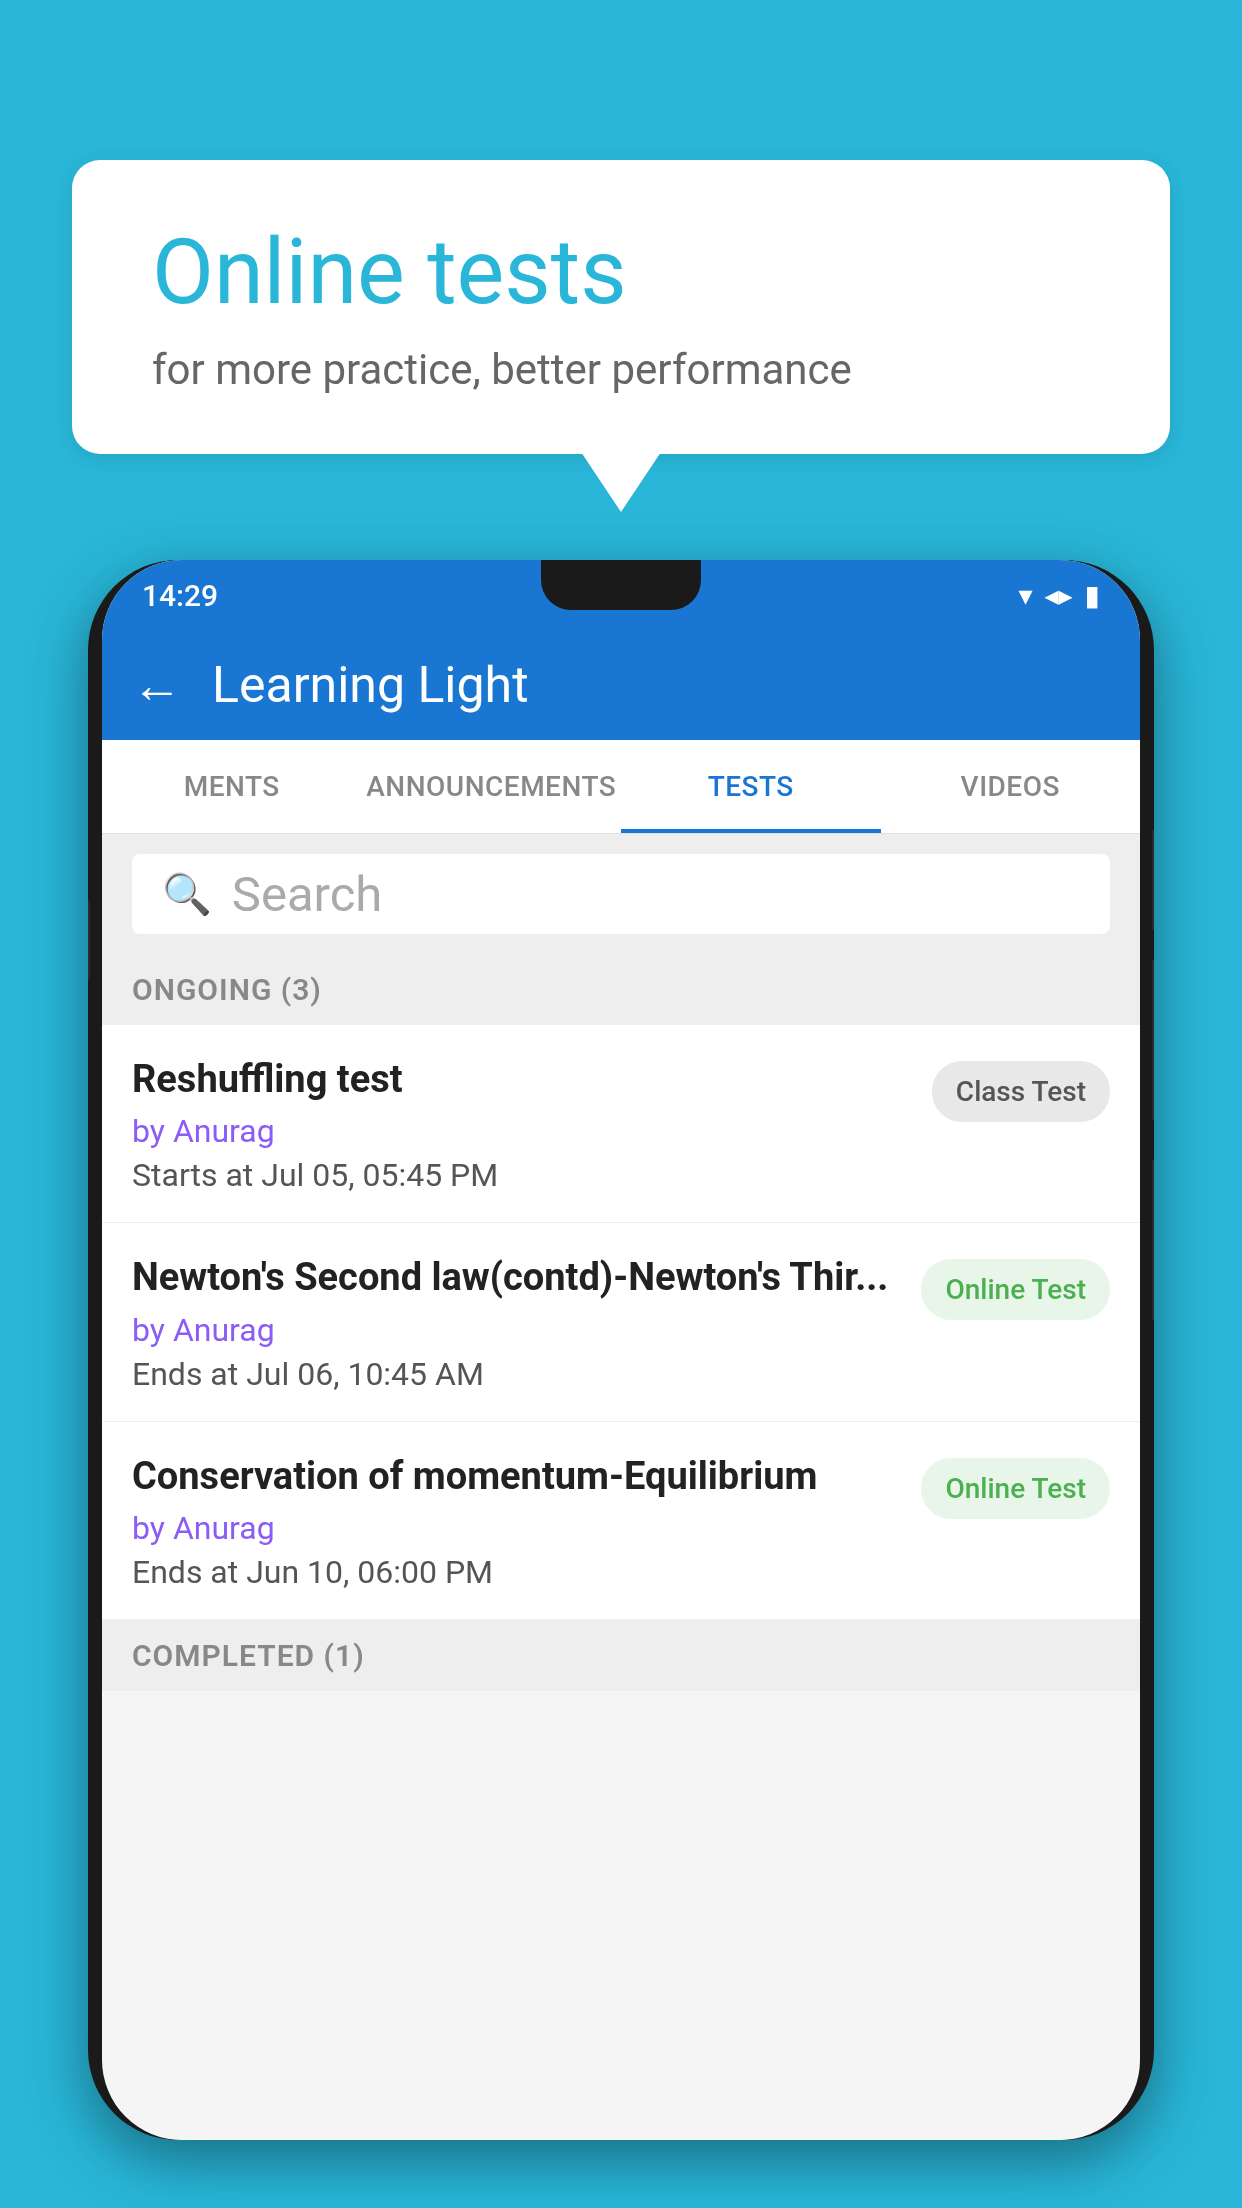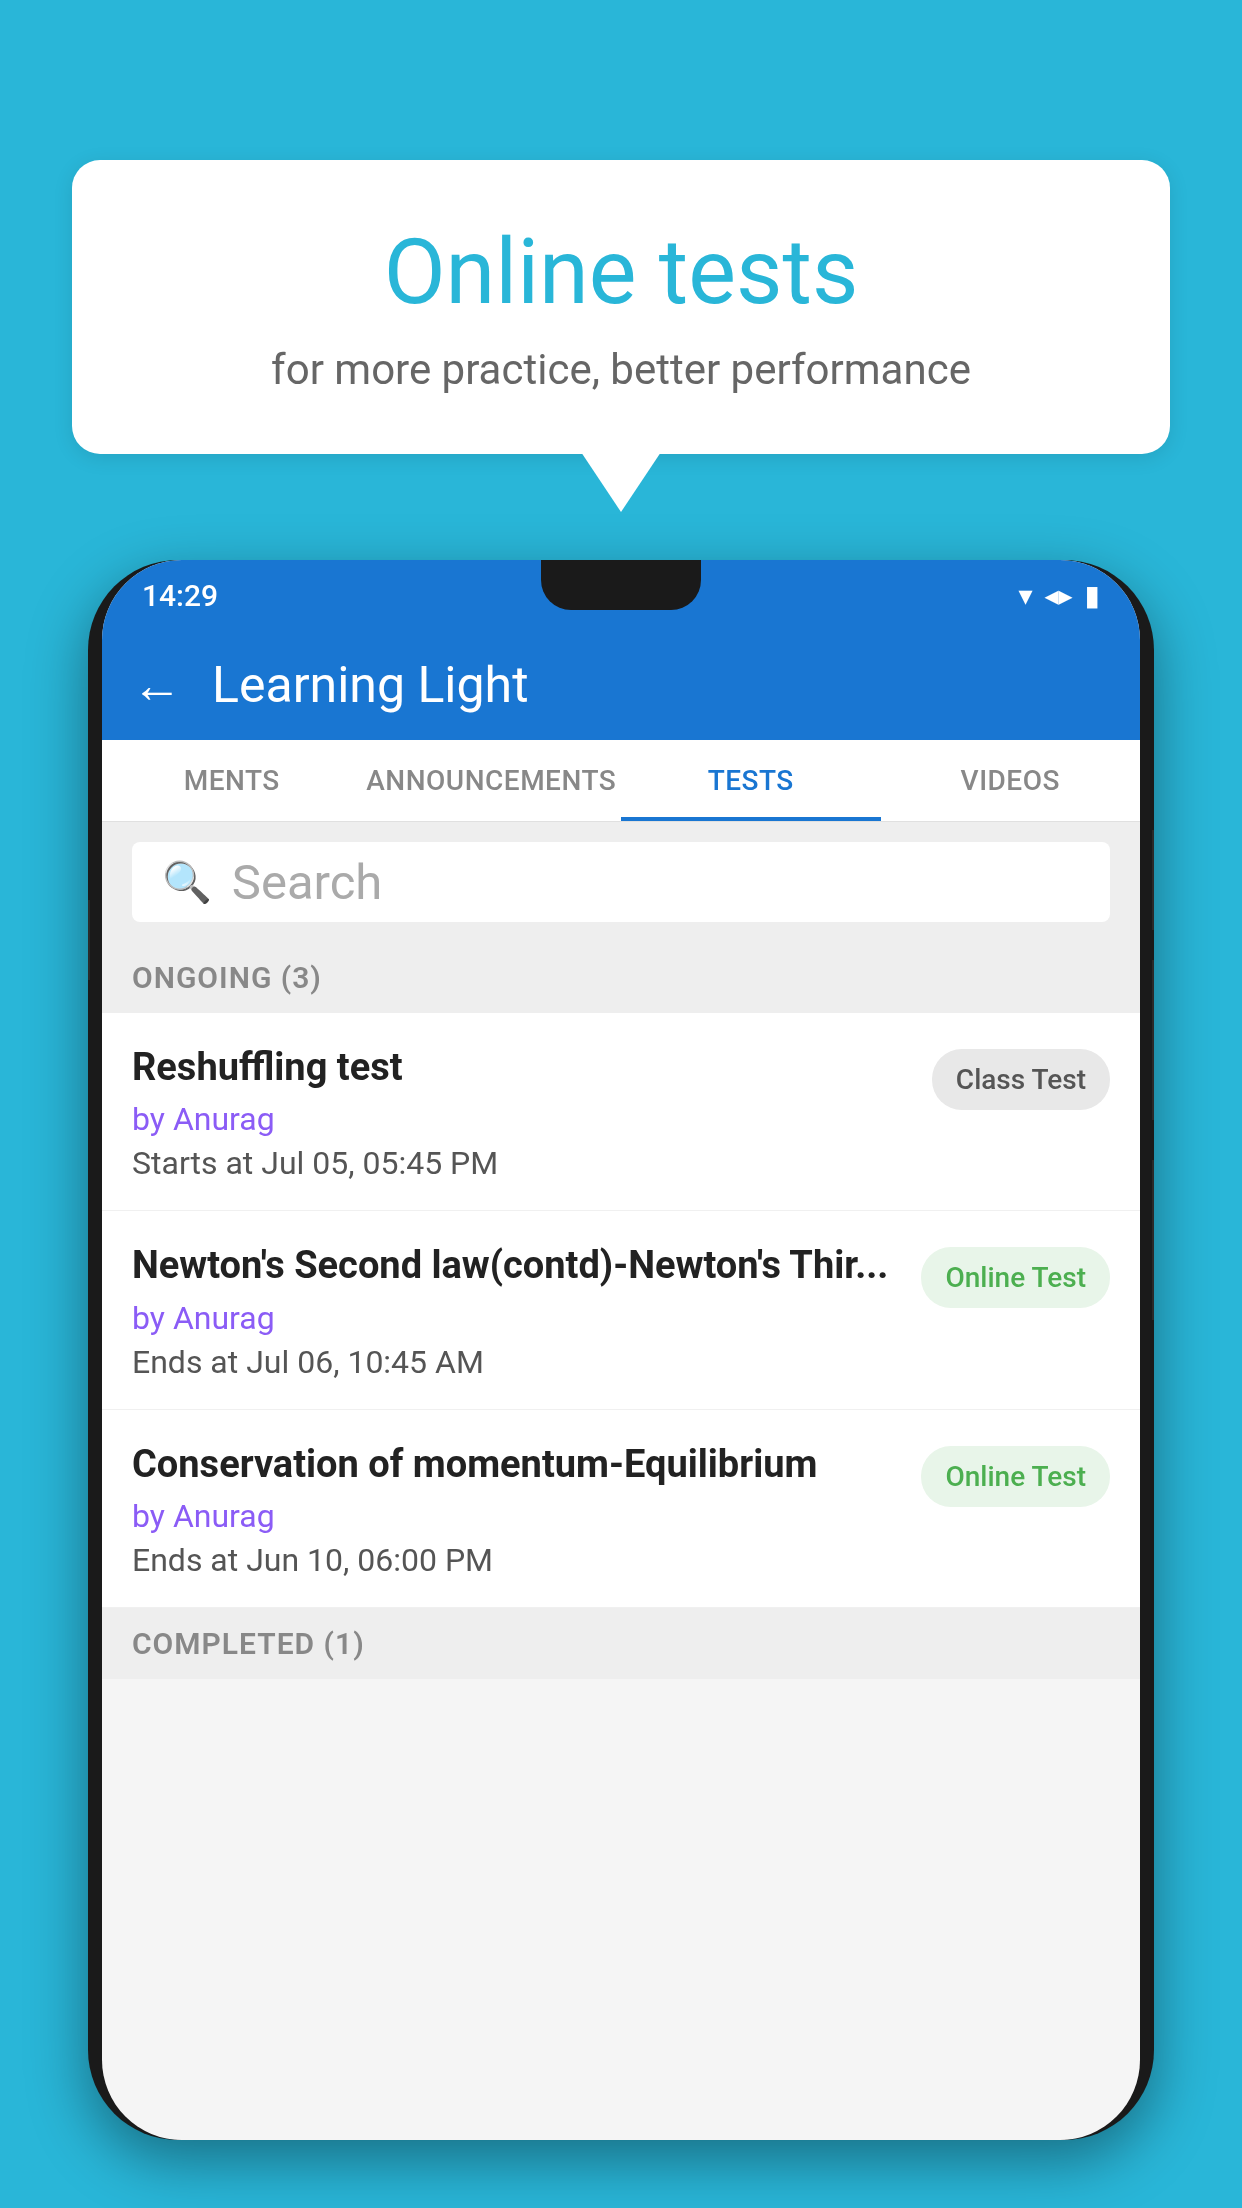--- a/index.html
+++ b/index.html
@@ -23,21 +23,20 @@
       display: flex;
       flex-direction: column;
       align-items: center;
     }
 
     .speech-bubble {
       background: white;
       border-radius: 28px;
       padding: 60px 80px;
       width: 100%;
-      text-align: center;
       box-shadow: 0 4px 20px rgba(0,0,0,0.1);
     }
 
     .speech-bubble-title {
       font-size: 90px;
       color: #29b6d8;
       font-weight: 400;
       margin-bottom: 20px;
     }
 
@@ -148,21 +147,21 @@
       color: white;
       font-size: 50px;
       font-weight: 400;
     }
 
     
     .tabs-bar {
       background: white;
       display: flex;
       border-bottom: 1px solid #e0e0e0;
-      height: 82px;
+      height: 94px;
     }
 
     .tab-item {
       flex: 1;
       display: flex;
       align-items: center;
       justify-content: center;
       font-size: 28px;
       color: #888;
       font-weight: 500;

